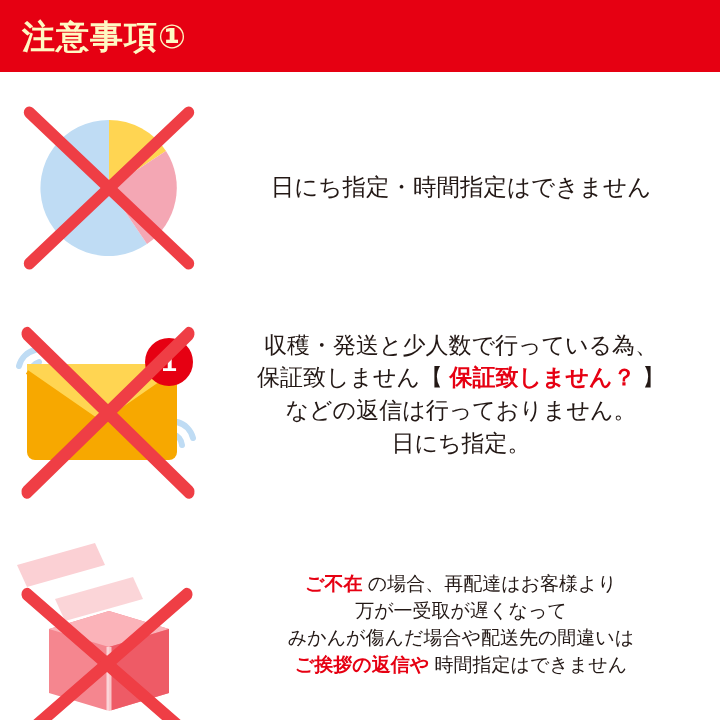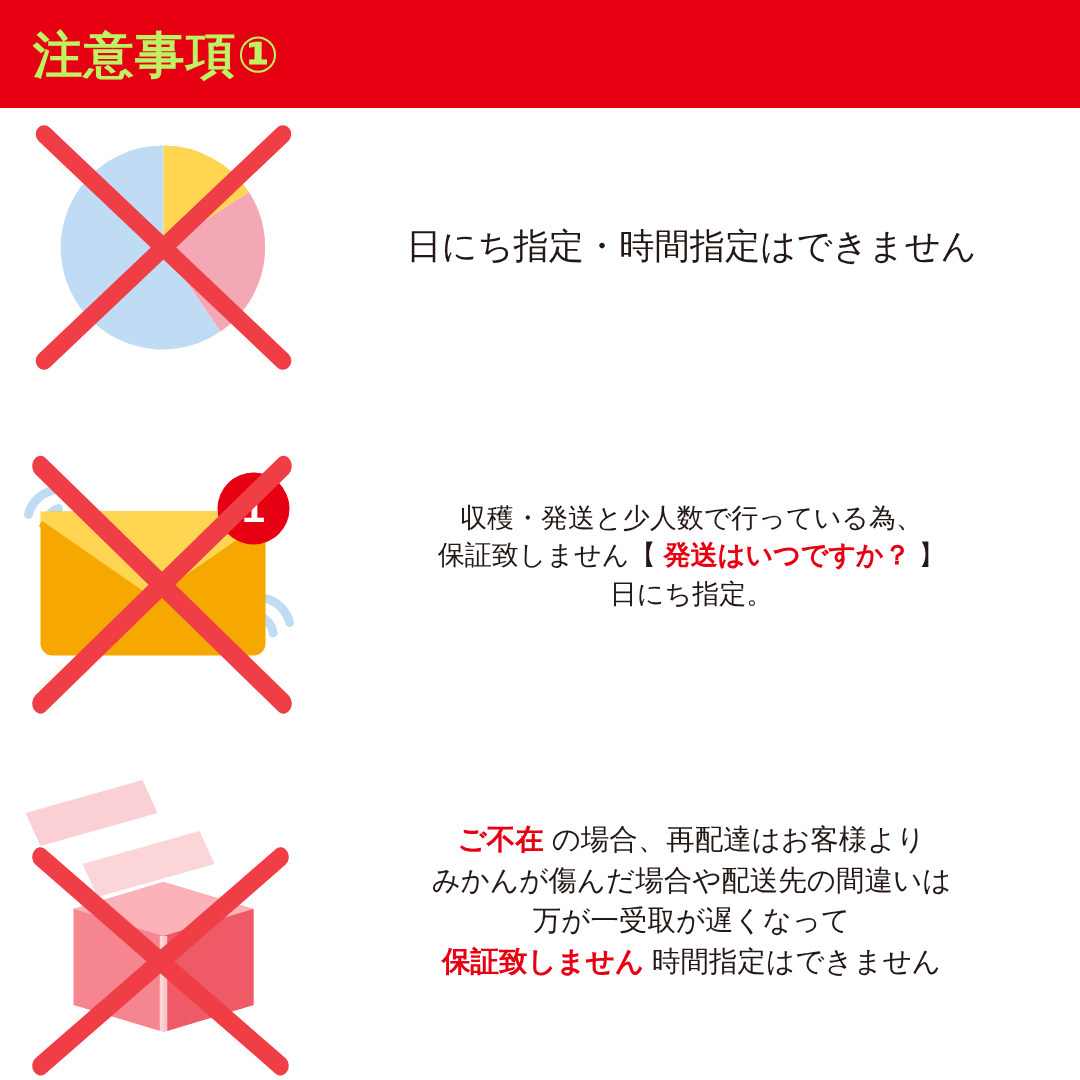--- a/index.html
+++ b/index.html
@@ -24,37 +24,37 @@
   
   .header {
     height: 72px;
     background: #e60012;
     display: flex;
     align-items: center;
     padding-left: 22px;
     box-sizing: border-box;
   }
   .header-title {
-    color: #bef264;
+    color: #fef9c3;
     font-size: 33px;
     font-weight: bold;
     letter-spacing: 1px;
     line-height: 1;
   }
 
   
   .rows {
     padding: 0;
   }
   .row {
     display: flex;
     align-items: center;
     box-sizing: border-box;
   }
-  .row-1 { height: 186px; }
+  .row-1 { height: 186px; margin-top: 23px; }
   .row-2 { height: 226px; }
   .row-3 { height: 236px; }
 
   .icon-cell {
     width: 218px;
     min-width: 218px;
     height: 100%;
     position: relative;
     display: flex;
     align-items: center;
@@ -68,21 +68,21 @@
   }
 
   .line {
     font-size: 23px;
     color: #231815;
     line-height: 1.42;
     white-space: nowrap;
     font-weight: normal;
   }
   .row-1 .line { font-size: 23.5px; }
-  .row-2 .line { font-size: 18px; }
+  .row-2 .line { font-size: 23px; }
   .row-3 .line { font-size: 19px; }
   .hl {
     color: #e60012;
     font-weight: bold;
   }
 
   
   .cross {
     position: absolute;
     left: 0; top: 0;
@@ -170,22 +170,25 @@
             </g>
           </svg>
         </div>
       </div>
       <div class="text-cell">
         <div class="line">
           <span>収穫・発送と少人数で行っている為、</span>
         </div>
         <div class="line">
           <span>保証致しません【</span>
-          <span class="hl">発送はいつですか？</span>
+          <span class="hl">保証致しません？</span>
           <span>】</span>
+        </div>
+        <div class="line">
+          <span>などの返信は行っておりません。</span>
         </div>
         <div class="line">
           <span>日にち指定。</span>
         </div>
       </div>
     </div>
 
     <div class="row row-3">
       <div class="icon-cell">
         <div class="icon-wrap">
@@ -211,26 +214,26 @@
             </g>
           </svg>
         </div>
       </div>
       <div class="text-cell">
         <div class="line">
           <span class="hl">ご不在</span>
           <span>の場合、再配達はお客様より</span>
         </div>
         <div class="line">
+          <span>万が一受取が遅くなって</span>
+        </div>
+        <div class="line">
           <span>みかんが傷んだ場合や配送先の間違いは</span>
         </div>
         <div class="line">
-          <span>万が一受取が遅くなって</span>
-        </div>
-        <div class="line">
-          <span class="hl">保証致しません</span>
+          <span class="hl">ご挨拶の返信や</span>
           <span>時間指定はできません</span>
         </div>
       </div>
     </div>
 
   </div>
 </div>
 
 </body></html>

